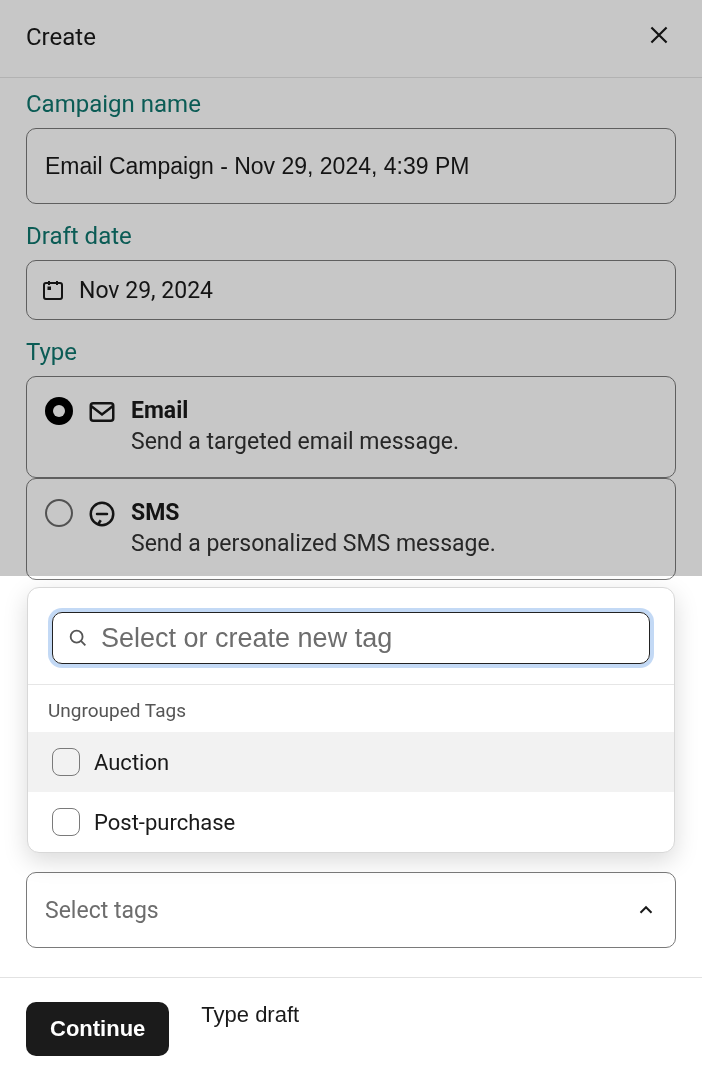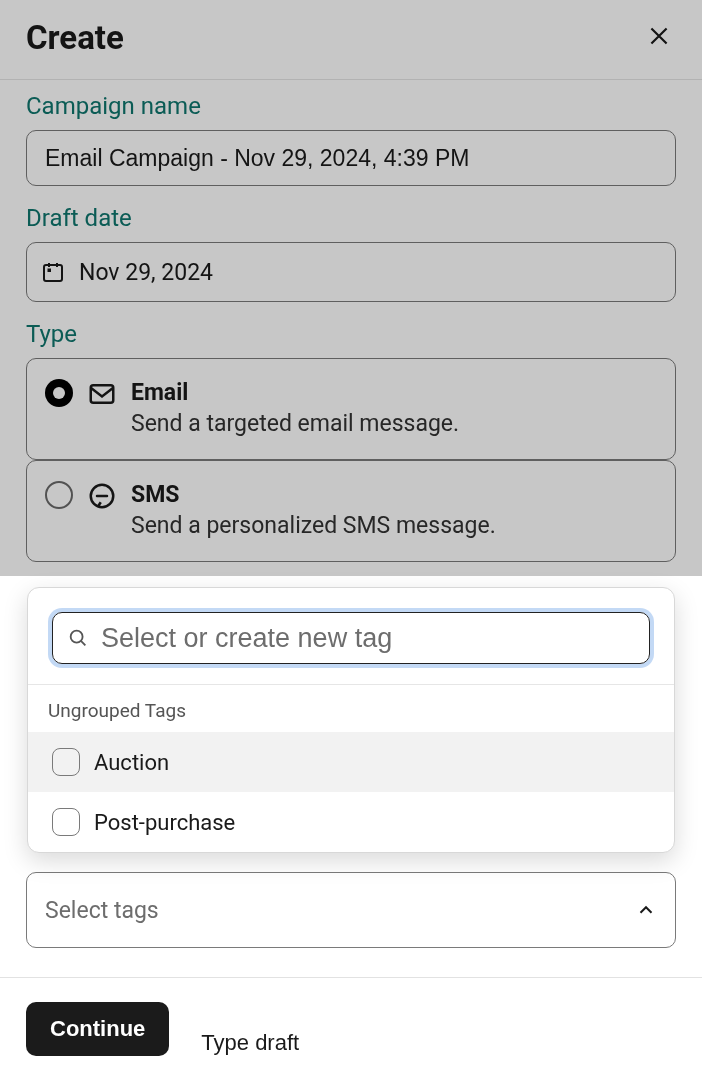--- a/index.html
+++ b/index.html
@@ -1,28 +1,28 @@
 <!DOCTYPE html>
 <html><head>
 <meta charset="utf-8">
 <style>
   * { box-sizing: border-box; margin: 0; padding: 0; }
   html, body { width:702px; height:1080px; font-family: -apple-system, BlinkMacSystemFont, "Segoe UI", Roboto, Helvetica, Arial, sans-serif; background:#fff; overflow:hidden; position:relative; }
   .overlay { position:absolute; left:0; top:0; width:702px; height:576px; background:rgba(0,0,0,0.22); pointer-events:none; z-index:50; }
 
   .header { display:flex; align-items:center; justify-content:space-between; padding:18px 26px 22px 26px; border-bottom:1px solid rgba(0,0,0,0.1); }
-  .header h1 { font-size:33px; font-weight:700; color:#1a1a1a; }
+  .header h1 { font-size:24px; font-weight:400; color:#1a1a1a; }
   .close-btn { background:none; border:none; cursor:pointer; padding:4px; }
   .close-btn svg { width:26px; height:26px; stroke:#1a1a1a; stroke-width:2; }
 
   .form-body { padding:12px 26px 0 26px; }
   .field { margin-bottom:18px; }
   .field-label { font-size:24px; color:#0f766e; margin-bottom:10px; display:block; }
 
-  .text-input { width:100%; height:56px; border:1px solid #7a7a7a; border-radius:10px; padding:0 18px; font-size:23px; color:#1a1a1a; background:transparent; }
+  .text-input { width:100%; height:76px; border:1px solid #7a7a7a; border-radius:10px; padding:0 18px; font-size:23px; color:#1a1a1a; background:transparent; }
   .date-input { width:100%; height:60px; border:1px solid #7a7a7a; border-radius:10px; padding:0 14px; font-size:23px; color:#1a1a1a; display:flex; align-items:center; gap:14px; background:transparent; cursor:pointer; }
   .date-input svg { width:24px; height:24px; stroke:#1a1a1a; stroke-width:2; fill:none; }
 
   .radio-card { border:1px solid #7a7a7a; border-radius:10px; padding:20px 18px 22px 18px; display:flex; align-items:flex-start; gap:14px; margin-bottom:0; cursor:pointer; }
   .radio-outer { width:28px; height:28px; border-radius:50%; flex-shrink:0; }
   .radio-sel { background:#000; display:flex; align-items:center; justify-content:center; }
   .radio-sel::after { content:""; width:12px; height:12px; border-radius:50%; background:#fff; }
   .radio-unsel { border:2.5px solid #6a6a6a; }
   .radio-icon { width:30px; height:30px; flex-shrink:0; display:flex; align-items:center; justify-content:center; }
   .radio-icon svg { width:30px; height:30px; stroke:#1a1a1a; stroke-width:2; fill:none; }
@@ -39,21 +39,21 @@
   .popover-search svg { width:22px; height:22px; stroke:#555; stroke-width:2; fill:none; }
   .popover-search input { flex:1; border:none; outline:none; font-size:27px; color:#333; }
   .popover-search input::placeholder { color:#6d6d6d; }
 
   .tag-group-label { font-size:19px; color:#555; padding:14px 20px 10px 20px; border-top:1px solid #e6e6e6; }
 
   .tag-option { display:flex; align-items:center; gap:14px; height:60px; padding:0 20px 0 24px; font-size:22px; color:#1a1a1a; cursor:pointer; }
   .tag-option.hov { background:#f2f2f2;text-align:right; }
   .checkbox { width:28px; height:28px; border:1.8px solid #7a7a7a; border-radius:8px; flex-shrink:0; }
 
-  .footer { position:absolute; left:0; bottom:0; width:702px; border-top:1px solid #e2e2e2; padding:24px 26px; display:flex; align-items:flex-end; gap:32px; background:#fff; }
+  .footer { position:absolute; left:0; bottom:0; width:702px; border-top:1px solid #e2e2e2; padding:24px 26px; display:flex; align-items:flex-start; gap:32px; background:#fff; }
   .btn-primary { background:#1b1b1b; color:#fff; font-size:22px; font-weight:600; border:none; border-radius:10px; padding:14px 24px; cursor:pointer; }
   .btn-secondary { background:none; border:none; font-size:22px; color:#1a1a1a; font-weight:500; cursor:pointer; }
 </style>
 </head>
 <body>
 
 <div class="header">
   <h1>Create</h1>
   <button class="close-btn">
     <svg viewBox="0 0 24 24" fill="none">

